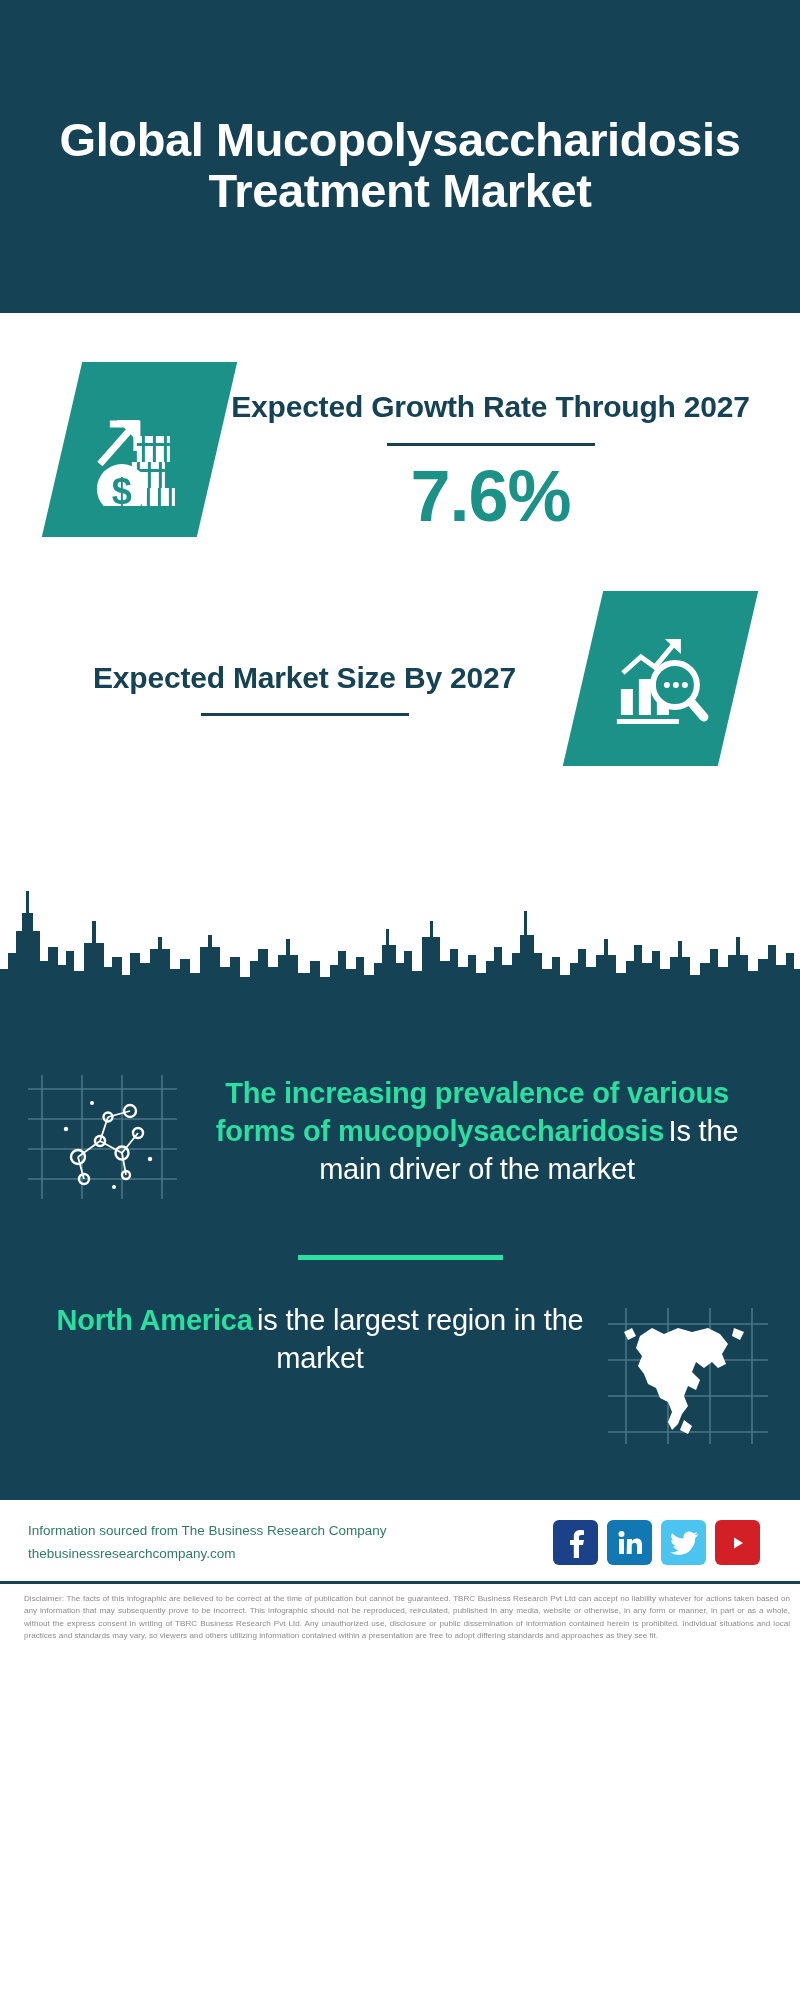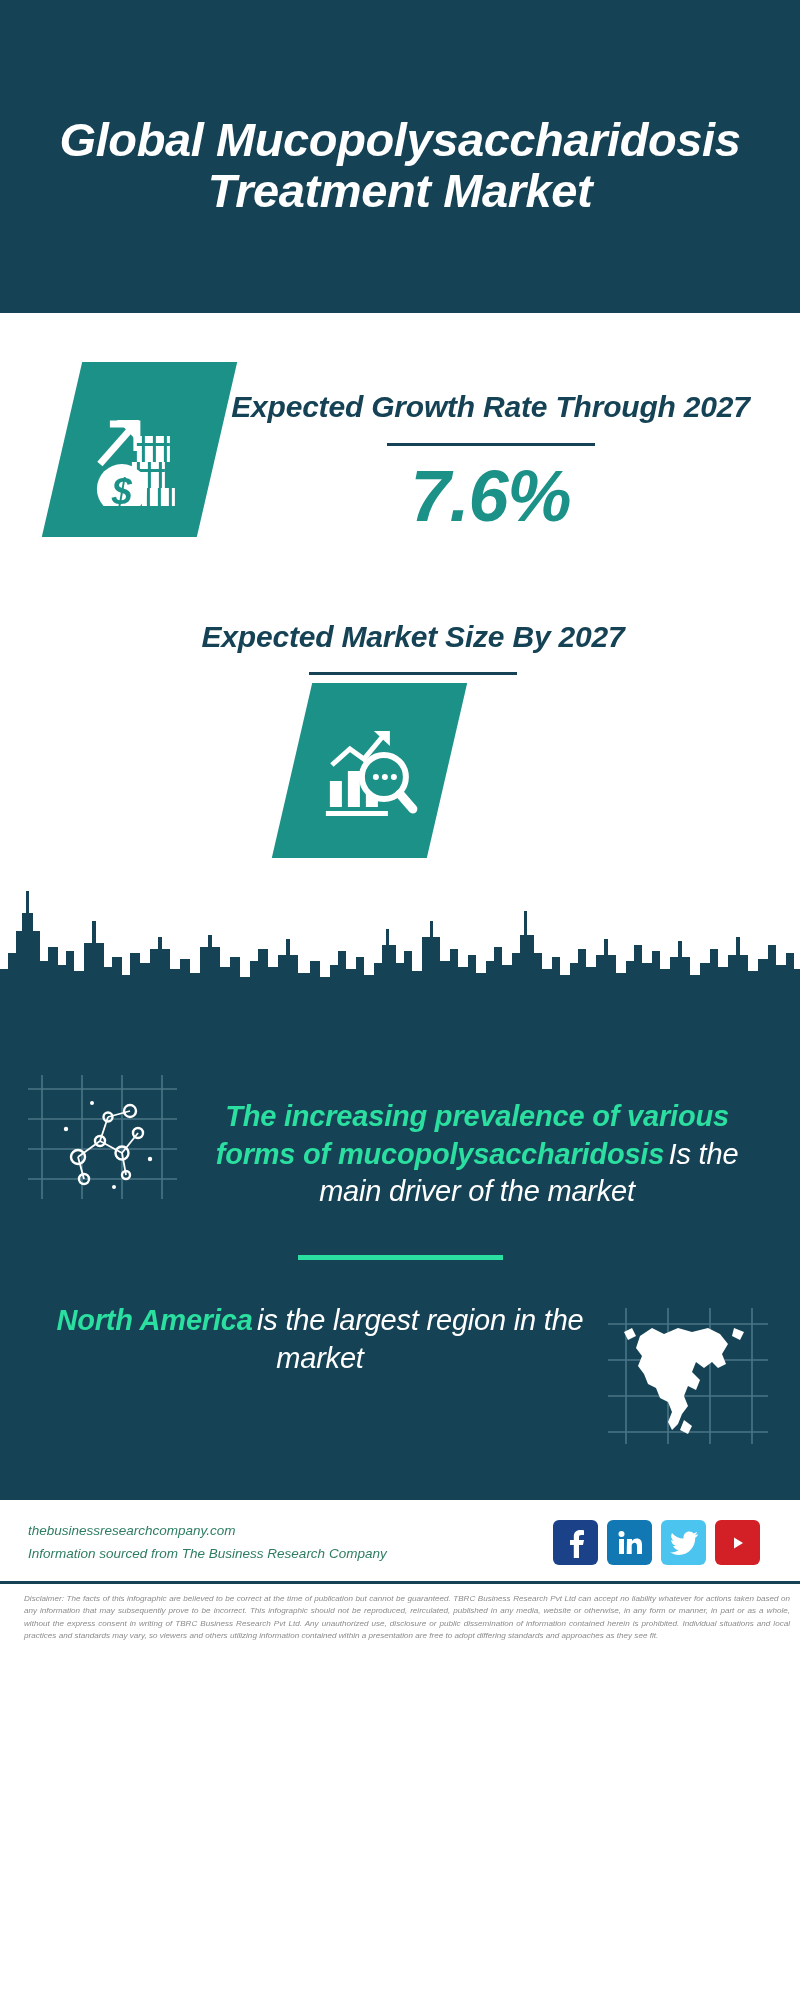--- a/index.html
+++ b/index.html
@@ -7,21 +7,20 @@
     width: 800px;
     background: #ffffff;
     font-family: "Liberation Sans", sans-serif;
   }
   .page {
     position: relative;
     width: 800px;
     height: 2000px;
     background: #ffffff;
     overflow: hidden;
-    font-style: italic;
   }
 
   
   .header {
     background: #154254;
     width: 800px;
     height: 313px;
     display: flex;
     align-items: center;
     justify-content: center;
@@ -44,21 +43,21 @@
     height: 690px;
     background: #ffffff;
   }
 
   .stat-row {
     display: flex;
     align-items: center;
     width: 800px;
   }
   .stat-row.one { padding: 48px 0 0 0; }
-  .stat-row.two { padding: 52px 0 0 0; flex-direction: column; }
+  .stat-row.two { padding: 52px 0 0 0; }
 
   .para-badge {
     background: #1B9187;
     width: 155px;
     height: 175px;
     display: flex;
     align-items: center;
     justify-content: center;
     transform: skewX(-13deg);
     flex: none;
@@ -104,21 +103,21 @@
     position: absolute;
     left: 0;
     top: -112px;
     width: 800px;
     height: 115px;
     display: block;
   }
 
   .driver-block {
     display: flex;
-    align-items: flex-end;
+    align-items: center;
     padding: 40px 32px 0 22px;
   }
   .grid-icon-wrap { flex: none; width: 168px; padding-top: 14px; }
   .driver-text { flex: 1; text-align: center; padding: 0 8px 0 4px; }
 
   .accent-text {
     color: #2BDFA0;
     font-size: 29px;
     font-weight: bold;
     line-height: 1.3;
@@ -325,22 +324,22 @@
           <path fill="#ffffff" d="M24 30 L32 26 L36 34 L28 38 Z"></path>
           <path fill="#ffffff" d="M134 26 L144 30 L140 38 L132 34 Z"></path>
           <path fill="#ffffff" d="M84 118 L92 124 L88 132 L80 128 Z"></path>
         </svg>
       </div>
     </div>
   </div>
 
   <div class="footer">
     <div class="source-text">
+      <div class="source-line">Information sourced from The Business Research Company</div>
       <div class="source-line">thebusinessresearchcompany.com</div>
-      <div class="source-line">Information sourced from The Business Research Company</div>
     </div>
     <div class="socials">
       <div class="social fb">
         <svg width="24" height="30" viewBox="0 0 24 30">
             <path fill="#fff" d="M15 30V17h4l1-5h-5V9.3c0-1.4.4-2.3 2.4-2.3H20V2.3C19.6 2.2 18 2 16.2 2 12.4 2 9.8 4.3 9.8 8.6V12H6v5h3.8v13H15z"></path>
           </svg>
       </div>
       <div class="social li">
         <svg width="26" height="26" viewBox="0 0 26 26">
             <rect x="2" y="9" width="5" height="15" fill="#fff"></rect>

